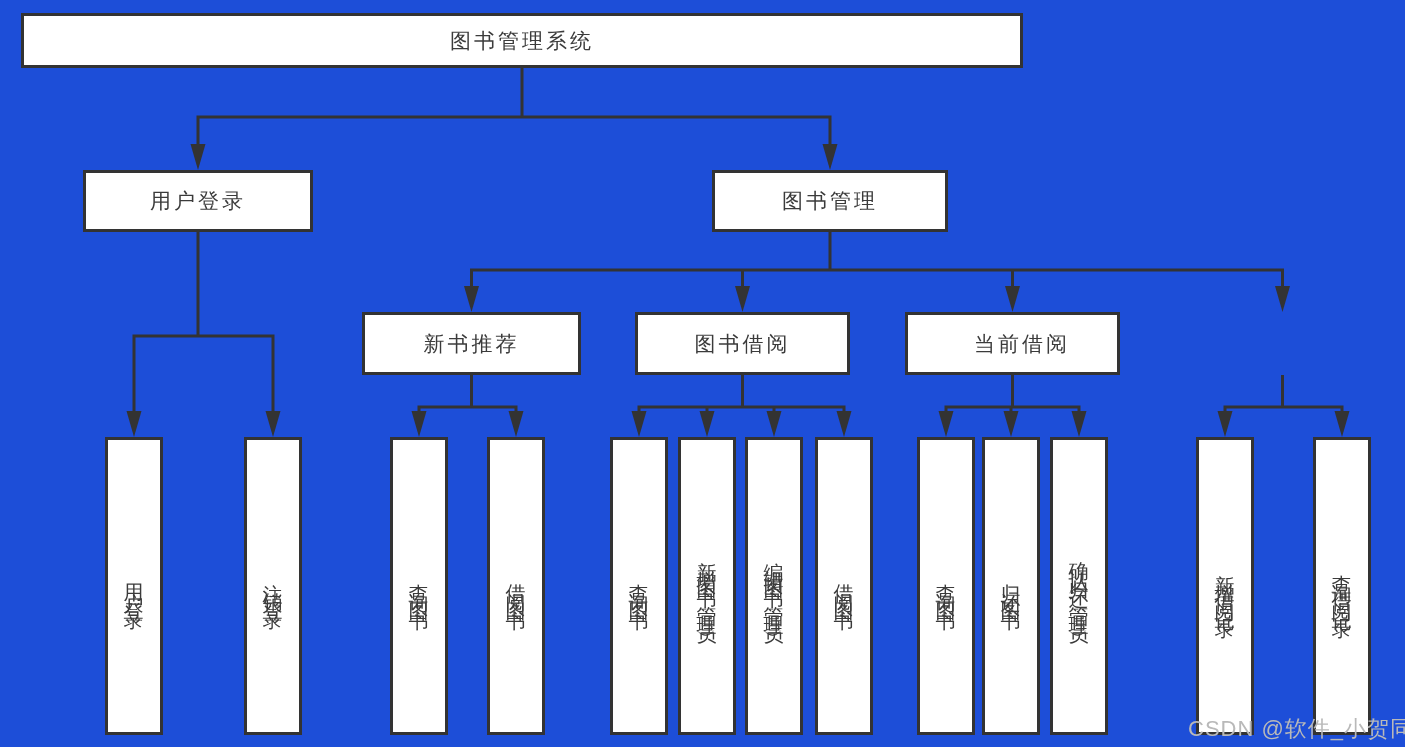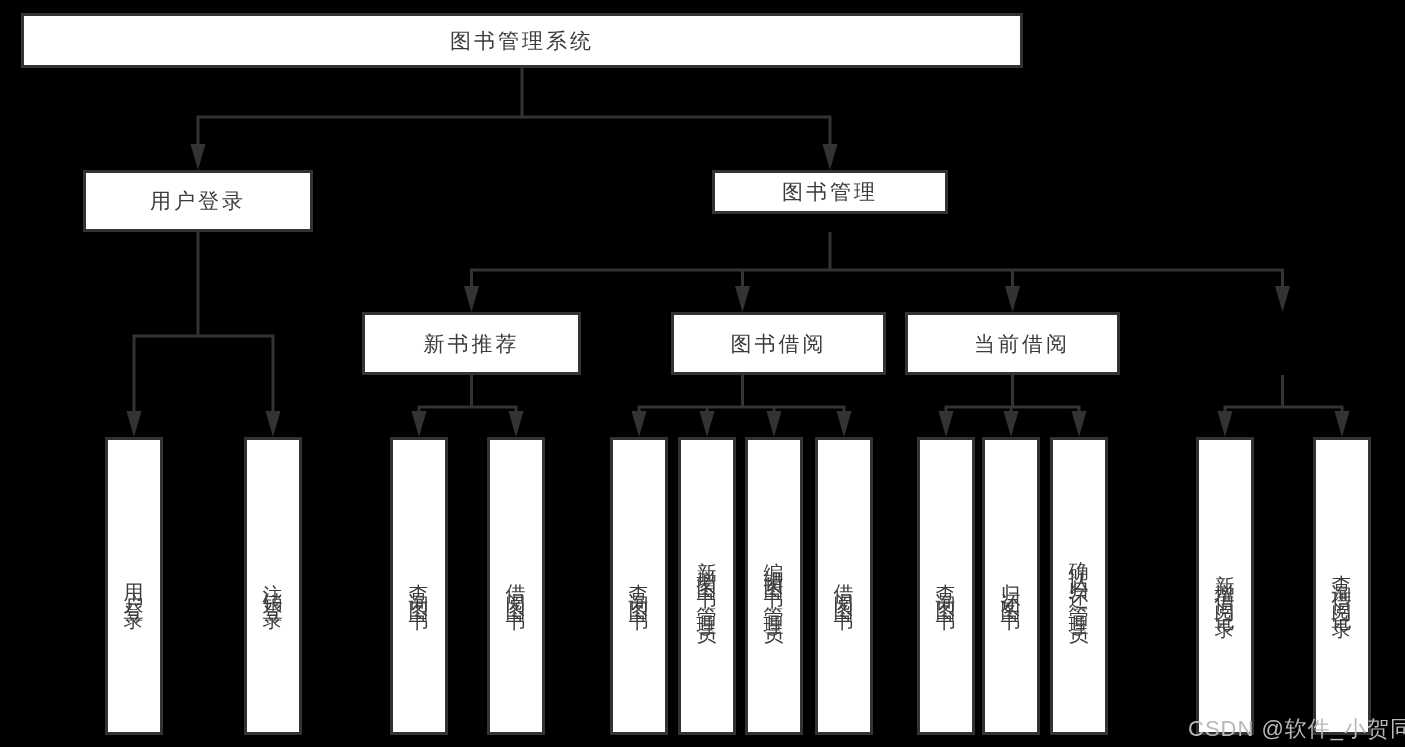--- a/index.html
+++ b/index.html
@@ -5,21 +5,21 @@
   html, body {
     margin: 0;
     padding: 0;
     background: #ffffff;
     font-family: "Liberation Sans", "DejaVu Sans", sans-serif;
   }
   .canvas {
     position: relative;
     width: 1405px;
     height: 747px;
-    background: #000000;
+    background: #1d4ed8;
     overflow: hidden;
   }
   .connectors {
     position: absolute;
     left: 0;
     top: 0;
     z-index: 1;
   }
   .box {
     position: absolute;
@@ -32,24 +32,24 @@
     color: #3b3b3b;
     z-index: 2;
   }
   .h-box span {
     font-size: 21px;
     letter-spacing: 3px;
     white-space: nowrap;
   }
   .root-box  { left: 21px;  top: 13px;  width: 1002px; height: 55px; }
   .l2a       { left: 83px;  top: 170px; width: 230px;  height: 62px; }
-  .l2b       { left: 712px; top: 170px; width: 236px;  height: 44px; }
+  .l2b       { left: 712px; top: 170px; width: 236px;  height: 62px; }
   .l3        { top: 312px; height: 63px; width: 215px; align-items: center; }
   .l3-1      { left: 362px; width: 219px; }
-  .l3-2      { left: 635px; margin-left: 36px; }
+  .l3-2      { left: 635px; }
   .l3-3      { left: 905px; padding-left: 19px; }
   .l3-4      { left: 1175px; }
   .leaf {
     top: 437px;
     width: 58px;
     height: 298px;
   }
   .leaf span {
     writing-mode: vertical-rl;
     text-orientation: mixed;

